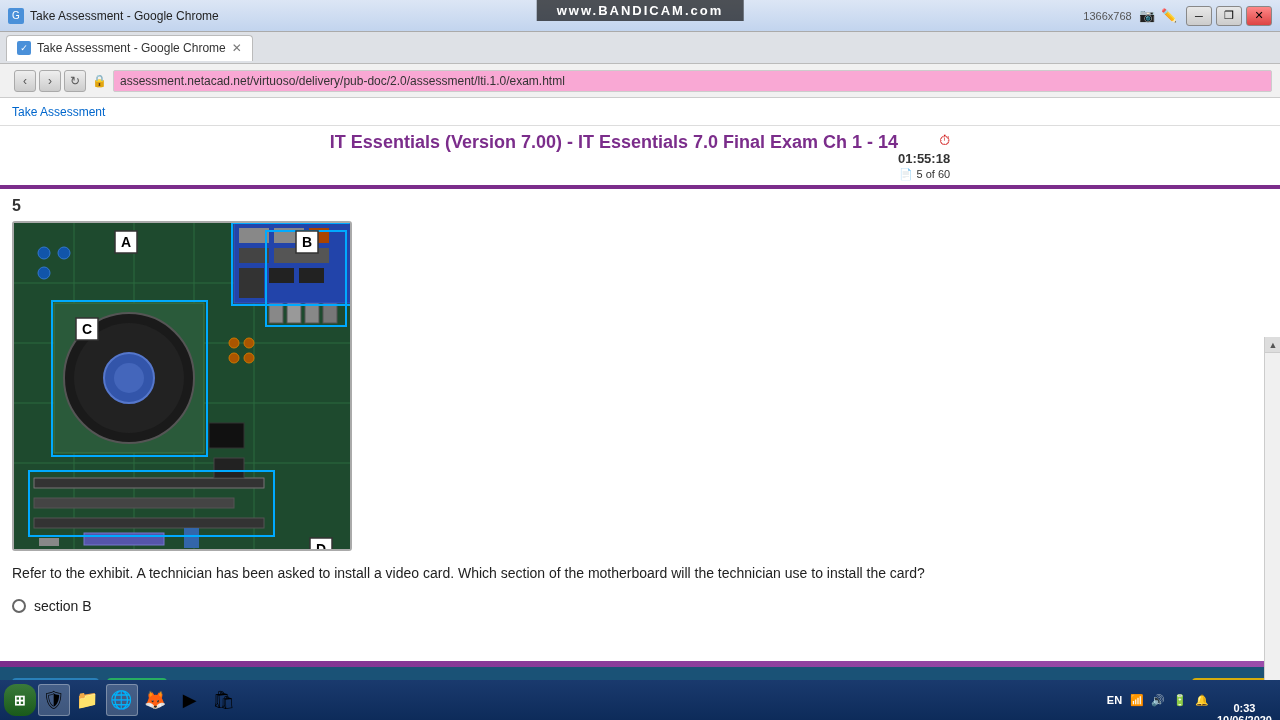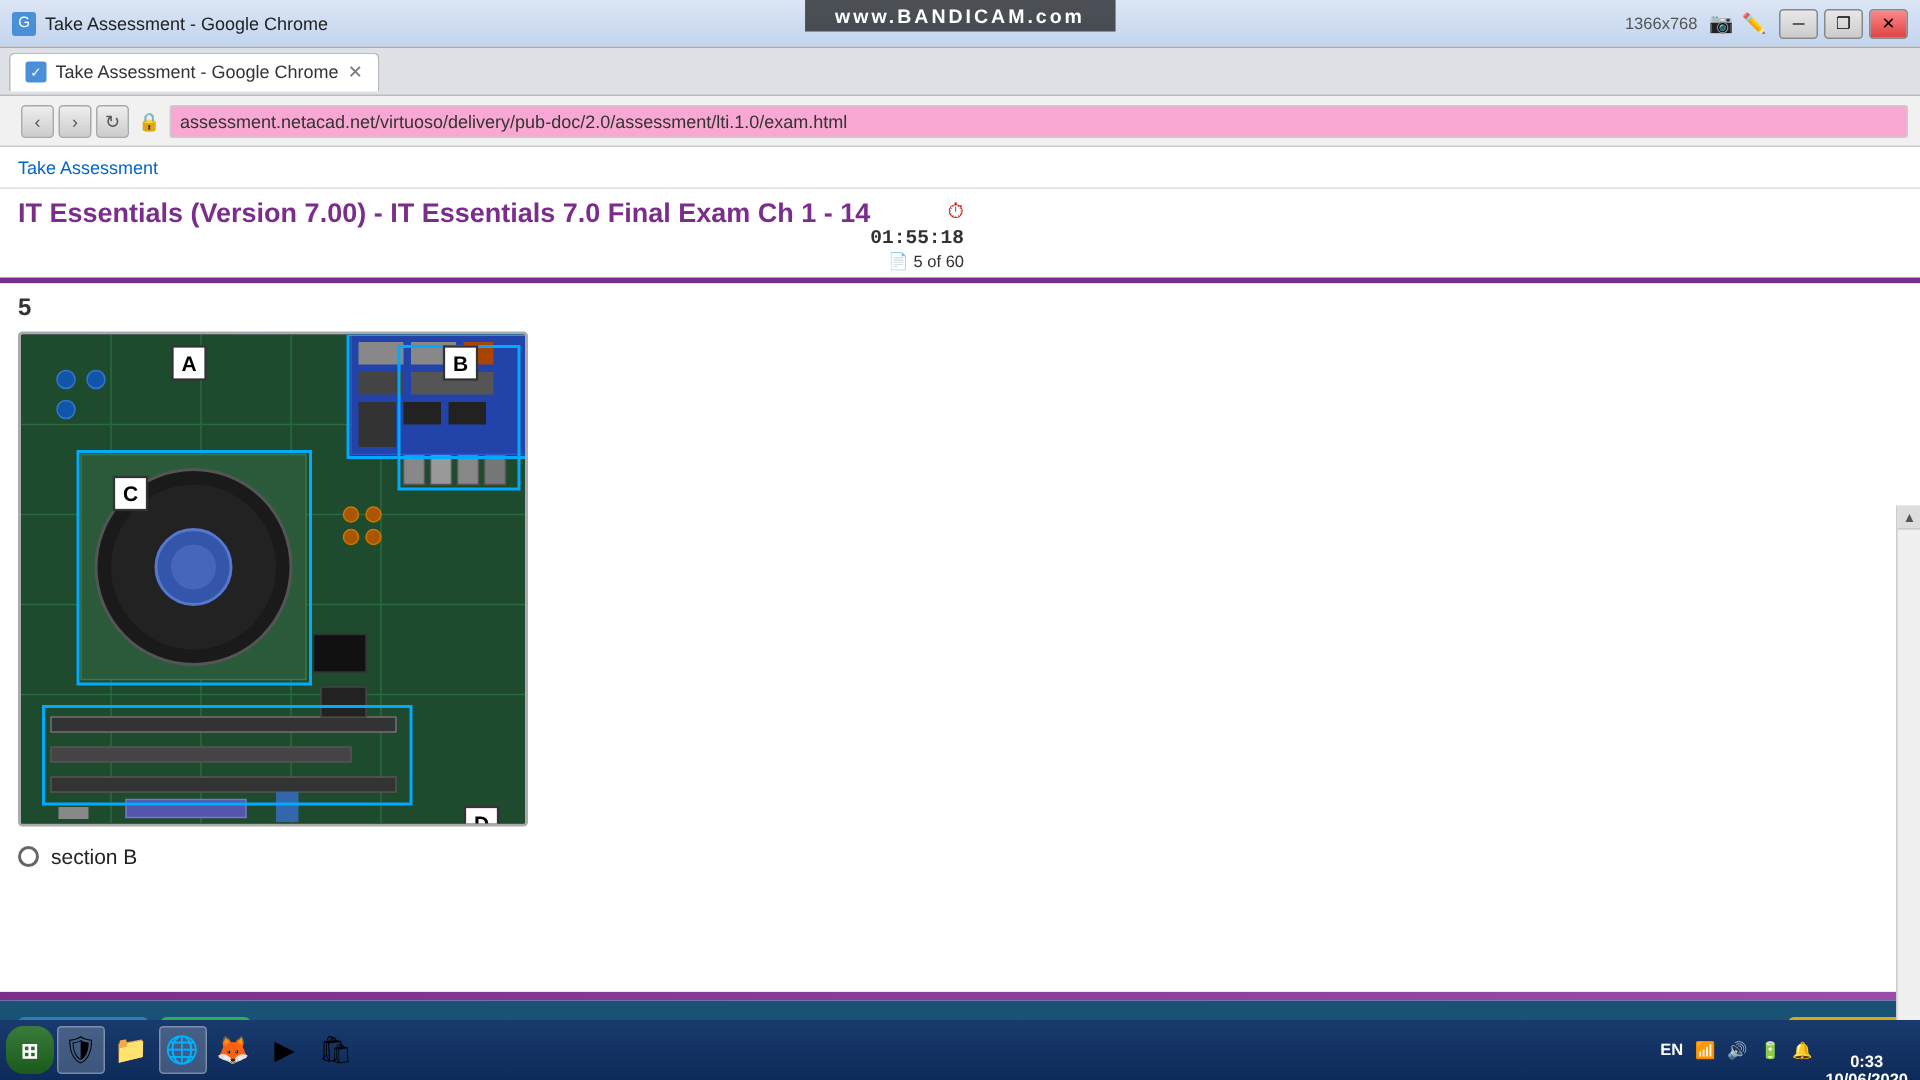--- a/index.html
+++ b/index.html
@@ -60,27 +60,27 @@
       background: #fff;
     }
     .breadcrumb-link { color: #0066cc; font-size: 12px; text-decoration: none; }
 
     
     .header-area {
       padding: 6px 12px 4px;
       background: #fff;
       display: flex;
       align-items: flex-start;
-      justify-content: flex-start;
+      justify-content: center;
       border-bottom: 4px solid #7b2d8b;
     }
     .exam-title { color: #7b2d8b; font-size: 18px; font-weight: bold; }
     .timer-section { display: flex; flex-direction: column; align-items: flex-end; gap: 2px; }
     .timer-icon { color: #cc0000; font-size: 14px; }
-    .timer-text { color: #333; font-size: 13px; font-weight: bold; font-family: Liberation Mono, monospace; }
+    .timer-text { color: #333; font-size: 13px; font-weight: bold; }
     .question-count { font-size: 11px; color: #333; }
 
     
     .content-area {
       padding: 8px 12px;
       background: #fff;
       overflow-y: auto;
       height: calc(720px - 32px - 34px - 28px - 52px - 56px - 46px);
     }
 
@@ -404,20 +404,21 @@
 
           <rect x="62" y="95" width="22" height="22" fill="white" stroke="#333" stroke-width="1.5"></rect>
           <text x="73" y="111" text-anchor="middle" font-weight="bold" font-size="14" fill="#000">C</text>
 
           <rect x="296" y="315" width="22" height="22" fill="white" stroke="#333" stroke-width="1.5"></rect>
           <text x="307" y="331" text-anchor="middle" font-weight="bold" font-size="14" fill="#000">D</text>
         </svg>
       </div>
     </div>
 
+    <p class="question-text">Refer to the exhibit. A technician has been asked to install a video card. Which section of the motherboard will the technician use to install the card?</p>
 
     <div class="option-row">
       <div class="option-radio"></div>
       <span class="option-label">section B</span>
     </div>
   </div>
 
 </div>
 
 <div class="divider-purple"></div>

